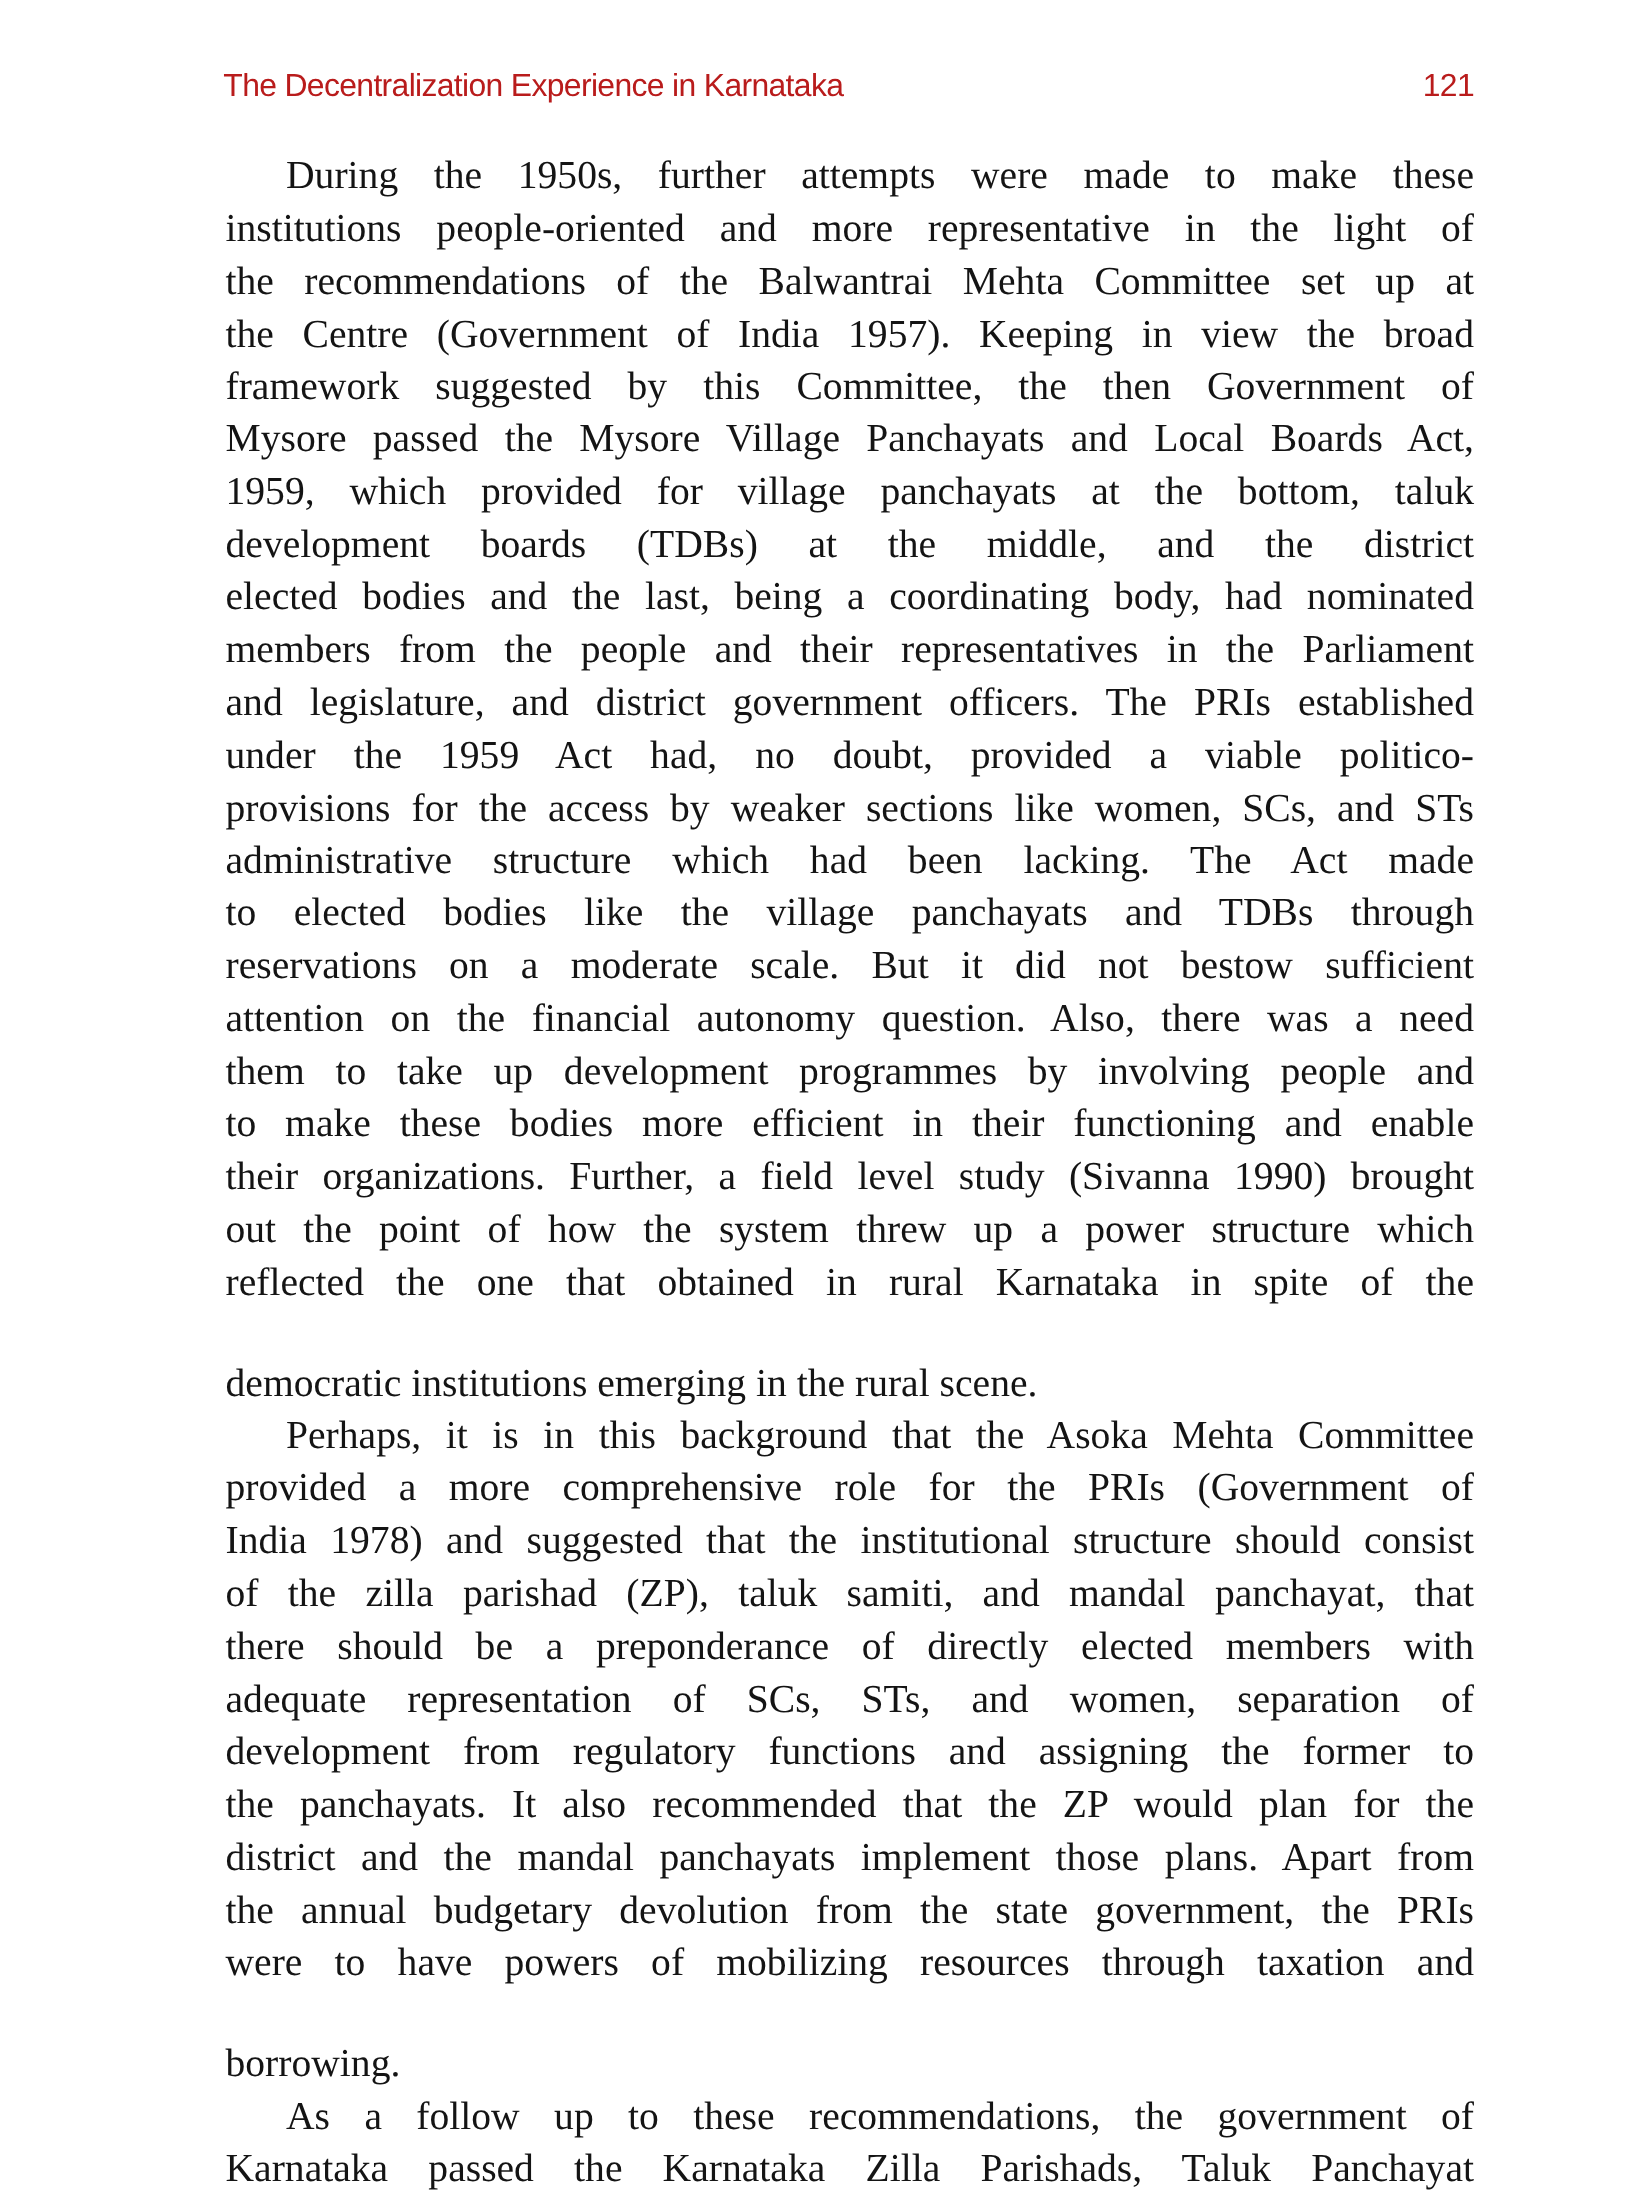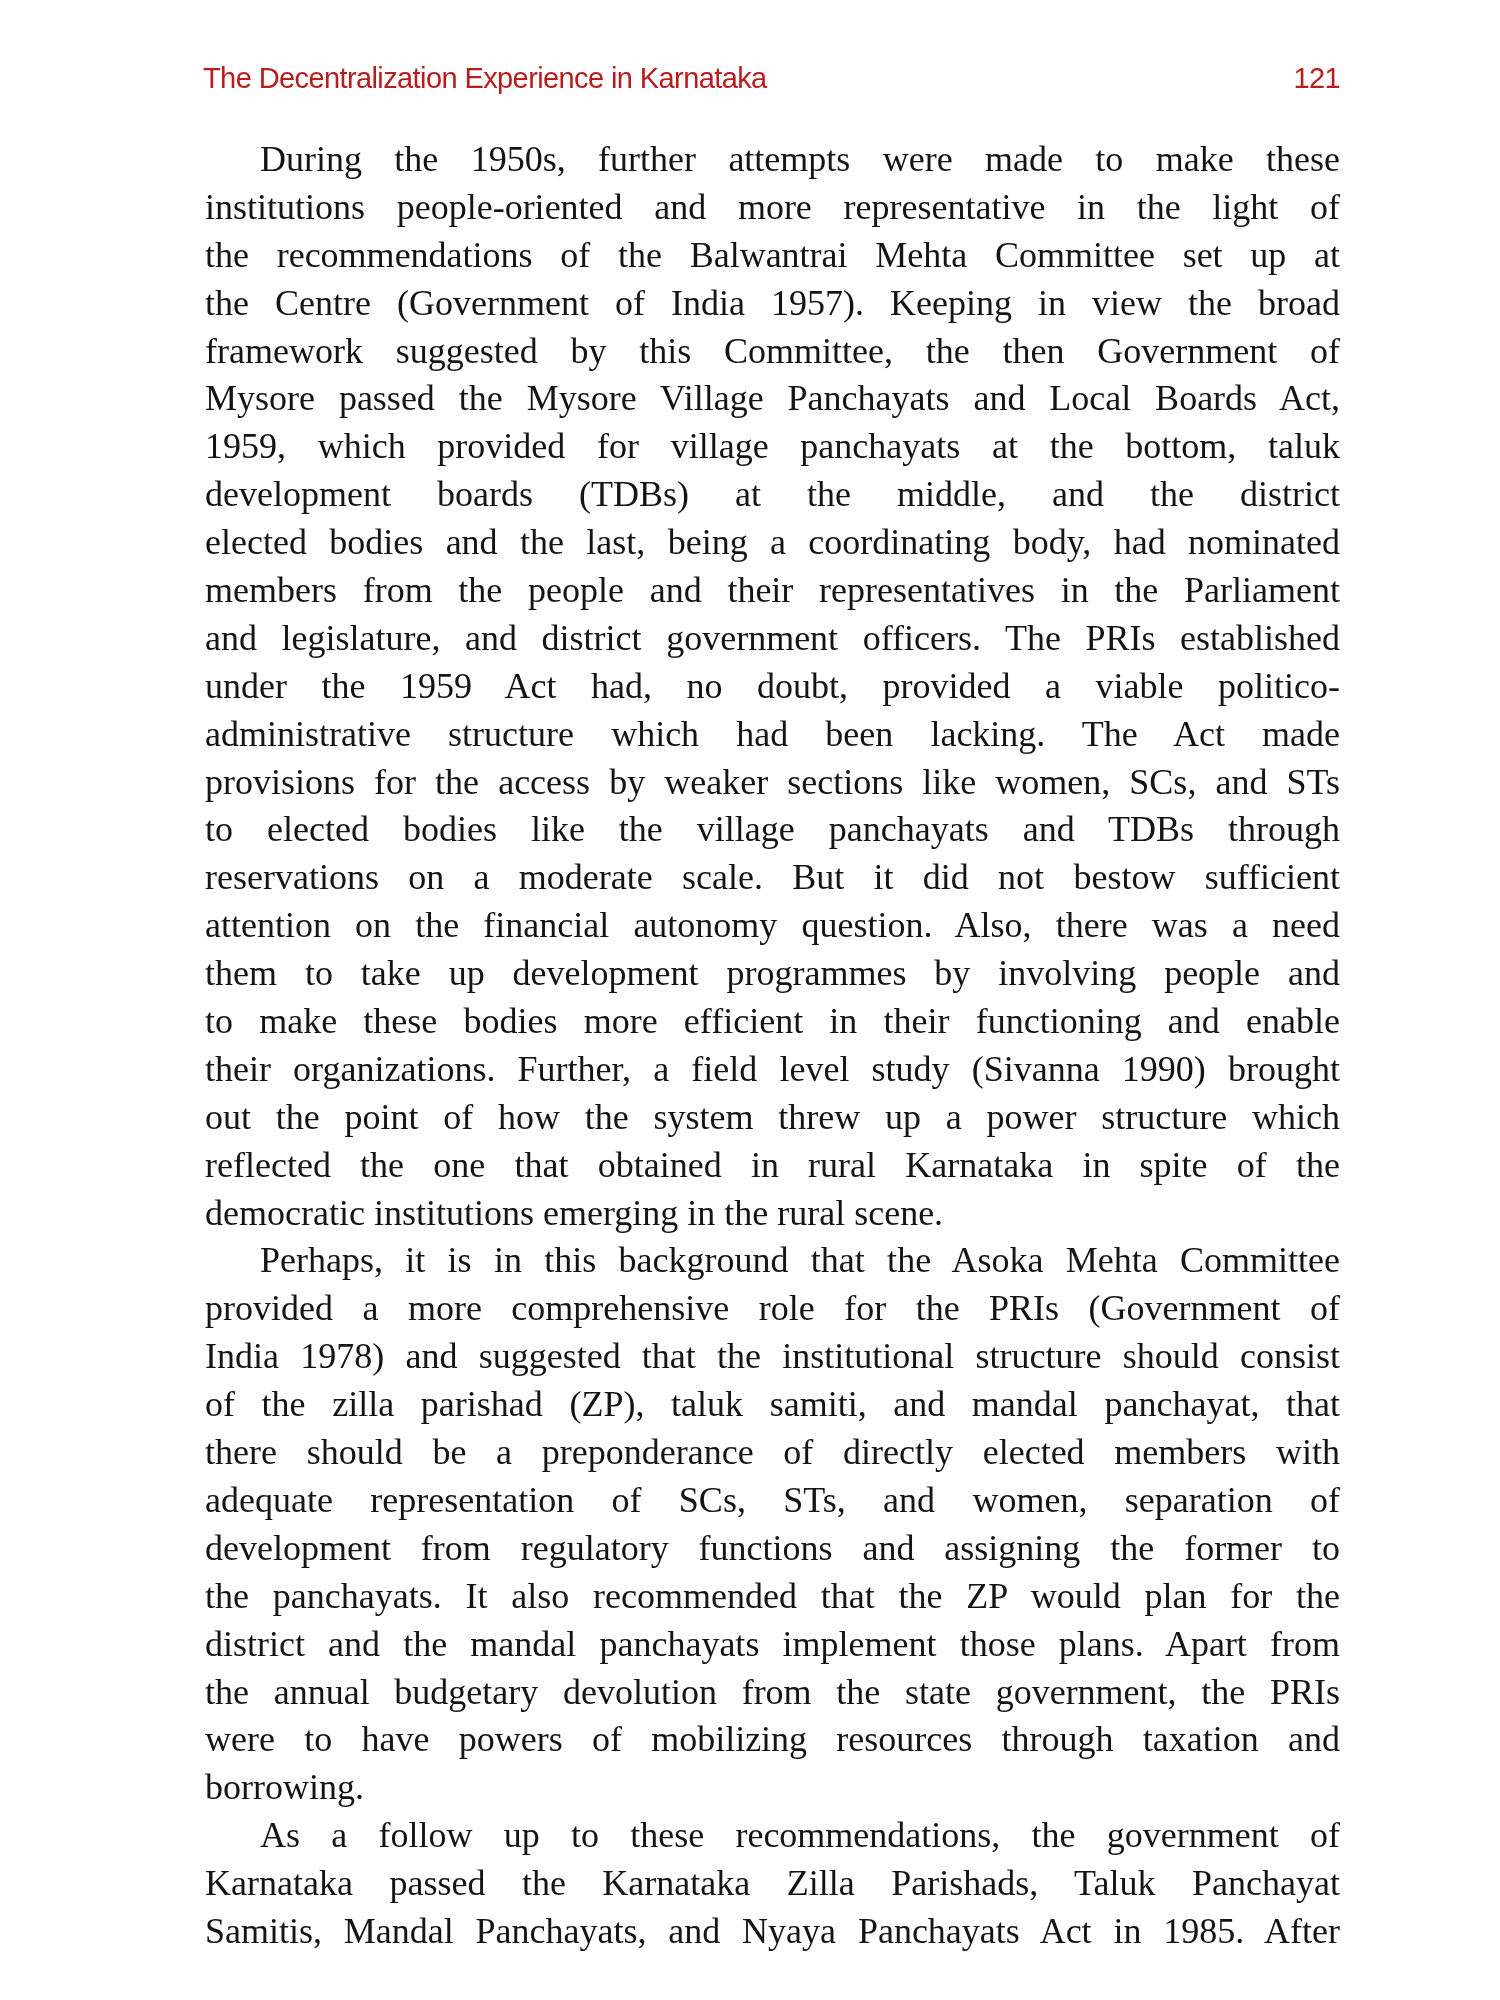--- a/index.html
+++ b/index.html
@@ -11,21 +11,21 @@
     letter-spacing: -0.6px;
   }
   .running-head .title { position: absolute; left: 0; top: 0; }
   .running-head .folio { position: absolute; right: 0; top: 0; text-align: center; }
   .body-text {
     position: absolute; left: 205px; top: 136px; width: 1135px;
     font-family: "Liberation Serif", serif; font-size: 36px; line-height: 47.9px;
     color: #141414;
   }
   .line { display: block; white-space: nowrap; text-align: justify; text-align-last: justify; height: 47.9px; overflow: visible; }
-  .line.last { text-align-last: left; }
+  .line.last { text-align-last: left; margin-top: 44px; }
   .line.indent { padding-left: 55px; }
 </style>
 </head>
 <body>
 
 <div class="page">
   <div class="running-head">
     <span class="title">The Decentralization Experience in Karnataka</span>
     <span class="folio">121</span>
   </div>
@@ -37,22 +37,22 @@
     <span class="line">the recommendations of the Balwantrai Mehta Committee set up at</span>
     <span class="line">the Centre (Government of India 1957). Keeping in view the broad</span>
     <span class="line">framework suggested by this Committee, the then Government of</span>
     <span class="line">Mysore passed the Mysore Village Panchayats and Local Boards Act,</span>
     <span class="line">1959, which provided for village panchayats at the bottom, taluk</span>
     <span class="line">development boards (TDBs) at the middle, and the district</span>
     <span class="line">elected bodies and the last, being a coordinating body, had nominated</span>
     <span class="line">members from the people and their representatives in the Parliament</span>
     <span class="line">and legislature, and district government officers. The PRIs established</span>
     <span class="line">under the 1959 Act had, no doubt, provided a viable politico-</span>
+    <span class="line">provisions for the access by weaker sections like women, SCs, and STs</span>
     <span class="line">administrative structure which had been lacking. The Act made</span>
-    <span class="line">provisions for the access by weaker sections like women, SCs, and STs</span>
     <span class="line">to elected bodies like the village panchayats and TDBs through</span>
     <span class="line">reservations on a moderate scale. But it did not bestow sufficient</span>
     <span class="line">attention on the financial autonomy question. Also, there was a need</span>
     <span class="line">them to take up development programmes by involving people and</span>
     <span class="line">to make these bodies more efficient in their functioning and enable</span>
     <span class="line">their organizations. Further, a field level study (Sivanna 1990) brought</span>
     <span class="line">out the point of how the system threw up a power structure which</span>
     <span class="line">reflected the one that obtained in rural Karnataka in spite of the</span>
     <span class="line last">democratic institutions emerging in the rural scene.</span>
 

